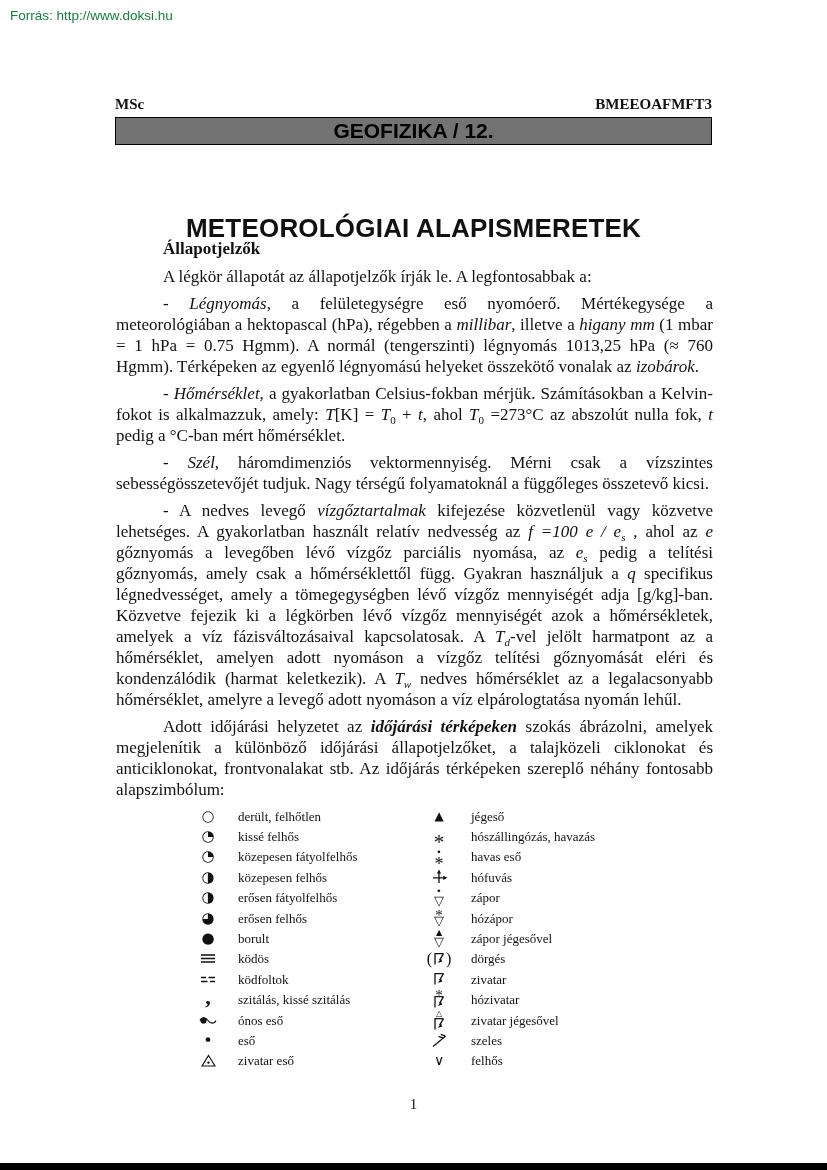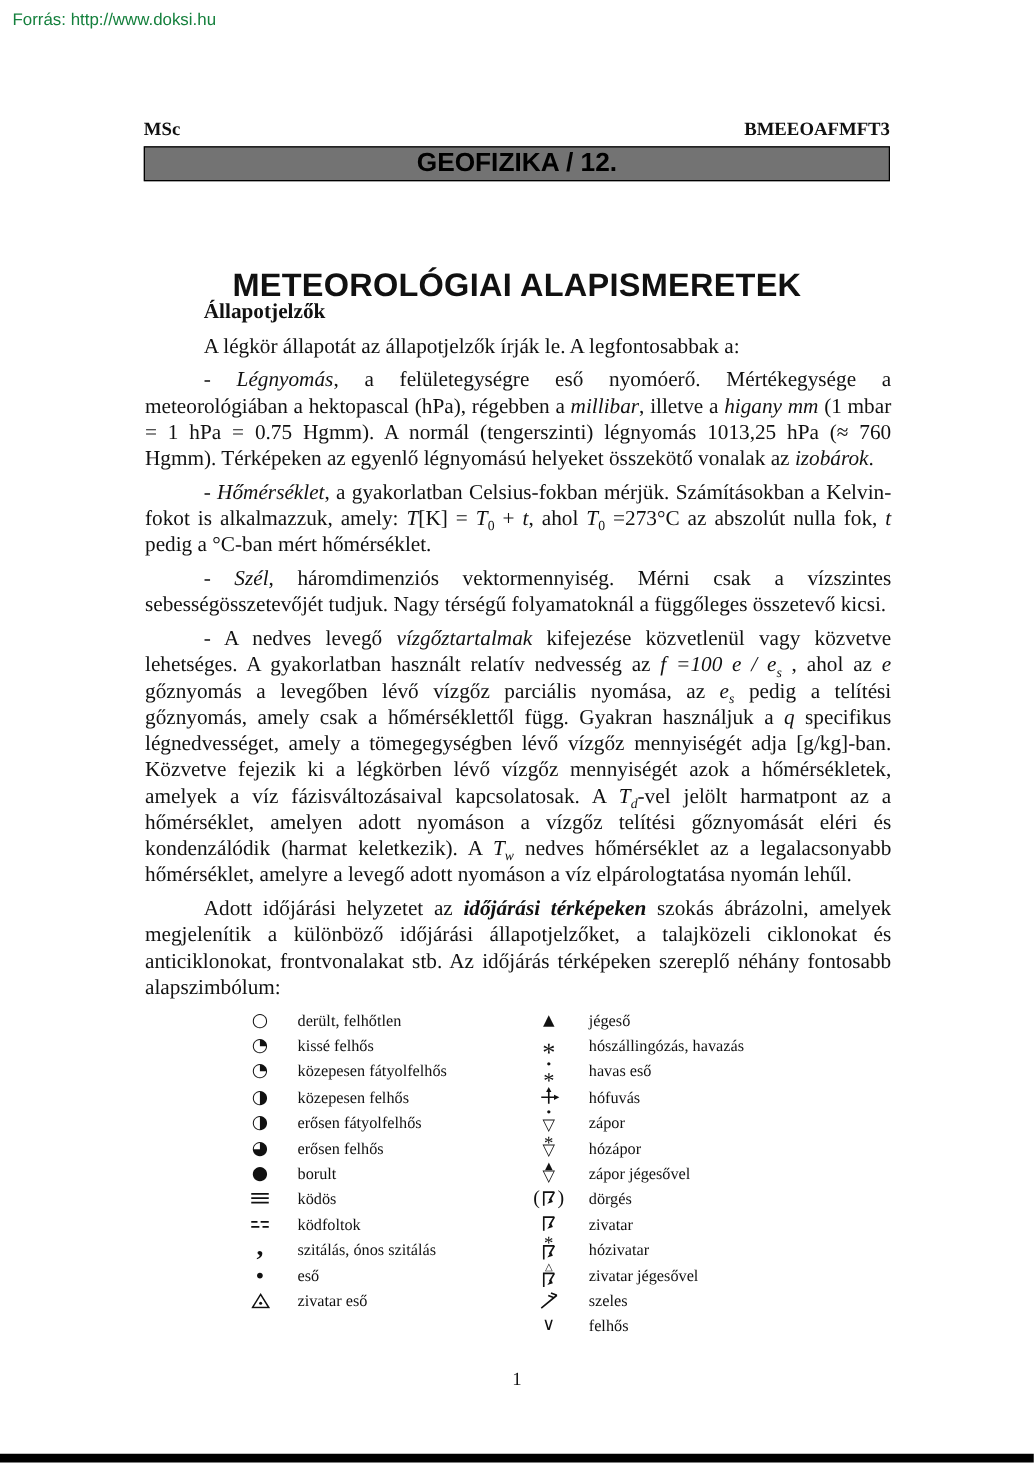--- a/index.html
+++ b/index.html
@@ -163,21 +163,30 @@
             <svg width="16" height="11" viewBox="0 0 16 11">
               <path class="ln" stroke-width="1.5" d="M1,3.5 H6 M8.5,3.5 H15 M1,7.5 H7.5 M10,7.5 H15"></path>
             </svg>
           </span>
           <span class="sym-label">ködfoltok</span>
         </div>
         <div class="sym-row">
           <span class="sym">
             <span class="g comma">,</span>
           </span>
-          <span class="sym-label">szitálás, ónos szitálás</span>
+          <span class="sym-label">szitálás, kissé szitálás</span>
+        </div>
+        <div class="sym-row">
+          <span class="sym">
+            <svg width="18" height="11" viewBox="0 0 18 11">
+              <circle cx="4.5" cy="5.5" r="3.1" fill="#111"></circle>
+              <path class="ln" stroke-width="1.2" d="M1,5.5 C2.5,2 6.5,2 9,5.5 C11.5,9 15.5,9 17,5.5"></path>
+            </svg>
+          </span>
+          <span class="sym-label">ónos eső</span>
         </div>
         <div class="sym-row">
           <span class="sym">
             <span class="g dot">•</span>
           </span>
           <span class="sym-label">eső</span>
         </div>
         <div class="sym-row">
           <span class="sym">
             <svg width="15" height="13" viewBox="0 0 15 13">

